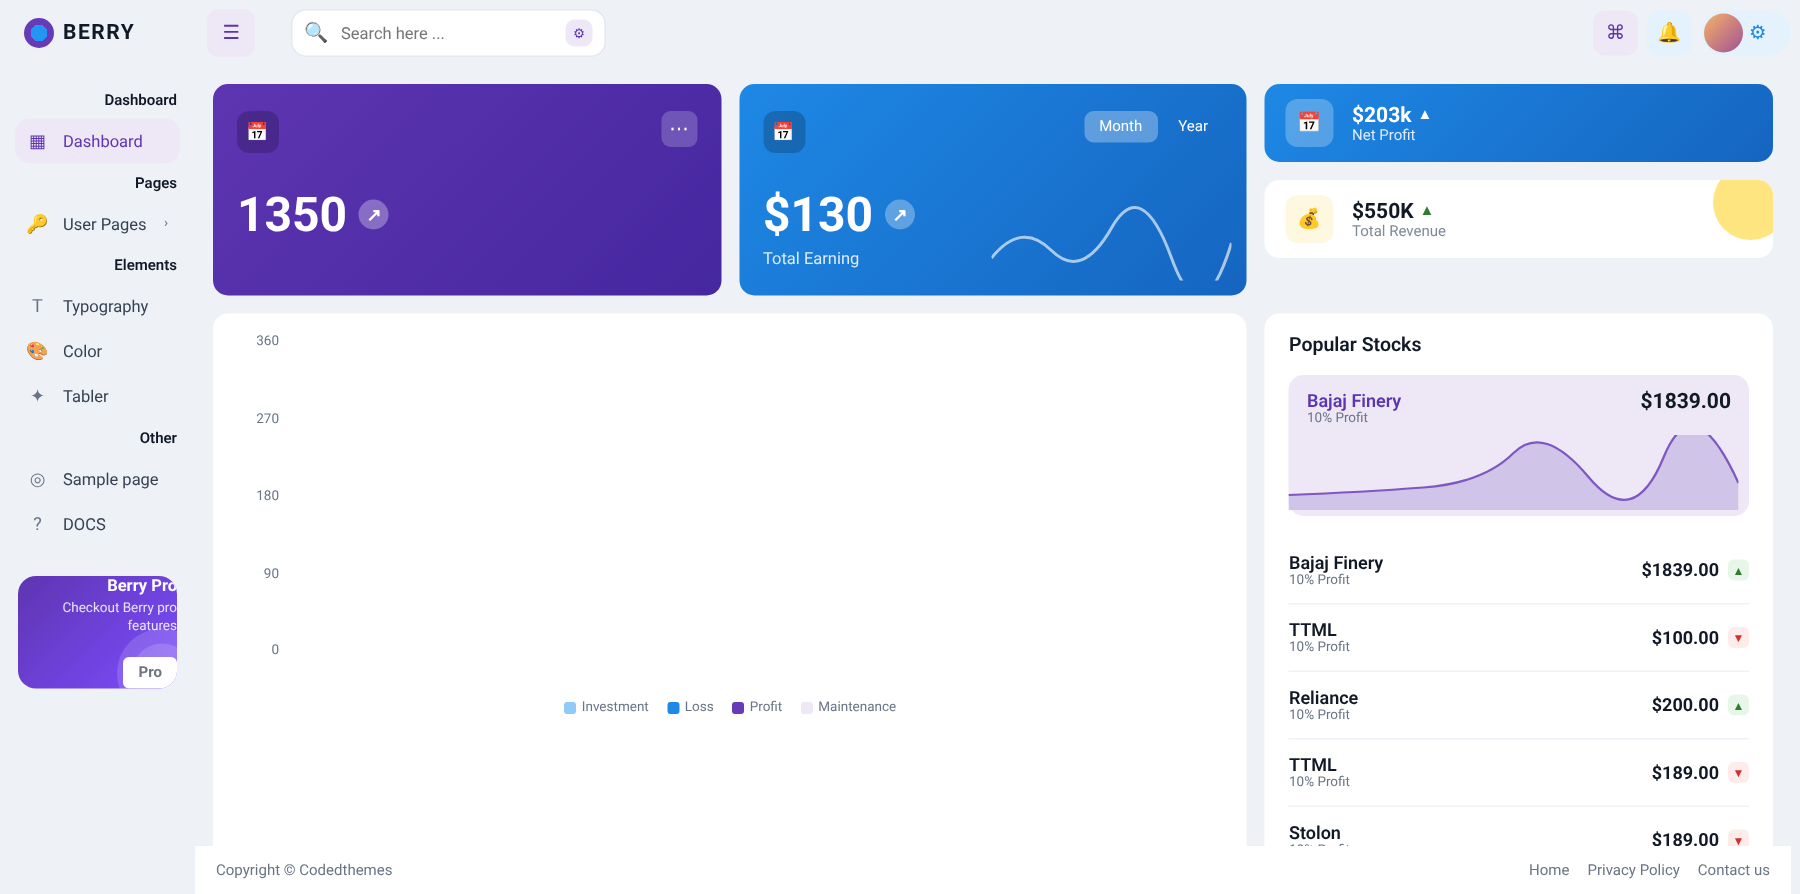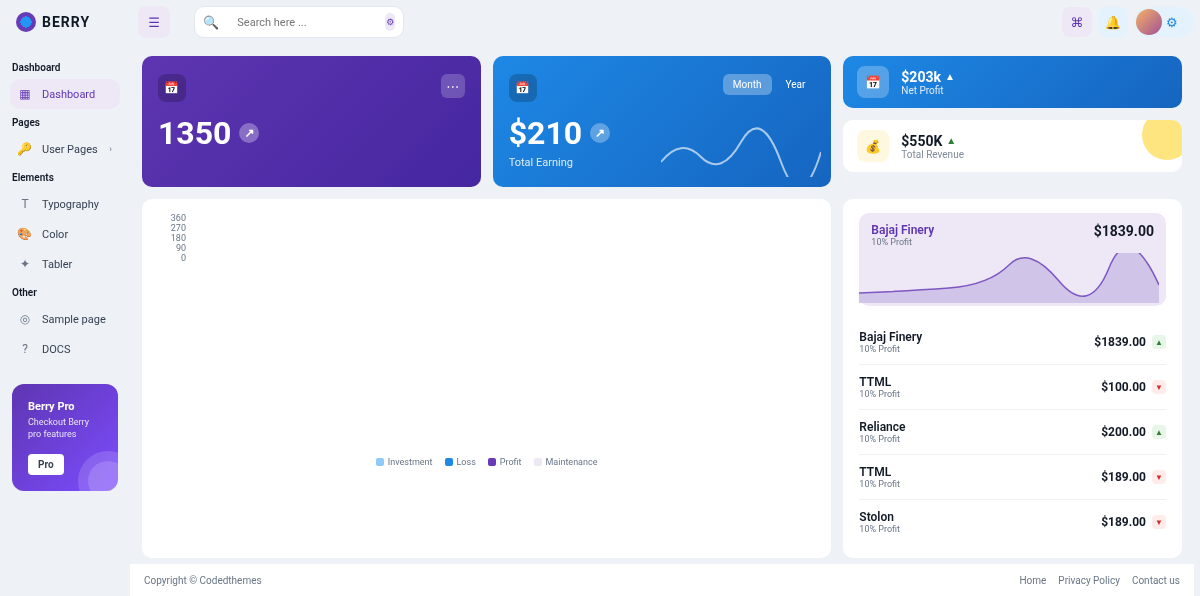--- a/index.html
+++ b/index.html
@@ -5,56 +5,56 @@
     * { margin: 0; padding: 0; box-sizing: border-box; font-family: -apple-system, BlinkMacSystemFont, "Segoe UI", Roboto, sans-serif; }
     body { background: #eef2f6; color: #121926; font-size: 13px; width: 1200px; height: 596px; overflow: hidden; position: relative; }
     
     
     .header { position: absolute; top: 6px; left: 6px; right: 6px; height: 32px; display: flex; align-items: center; }
     .logo { display: flex; align-items: center; gap: 6px; margin-left: 10px; }
     .logo-icon { width: 20px; height: 20px; background: radial-gradient(circle, #2196f3 40%, #673ab7 40%); border-radius: 50%; position: relative; }
     .logo-text { font-weight: 700; font-size: 14px; letter-spacing: 1px; }
     .menu-toggle { width: 32px; height: 32px; background: #ede7f6; border-radius: 8px; display: flex; align-items: center; justify-content: center; margin-left: 48px; cursor: pointer; color: #5e35b1; }
     .search { flex: 1; max-width: 210px; margin-left: 24px; background: #fff; border: 1px solid #e3e8ef; border-radius: 10px; height: 32px; display: flex; align-items: center; padding: 0 8px; gap: 8px; }
-    .search input { border: none; outline: none; flex: 1; font-size: 11px; margin-left: 10px; }
+    .search input { border: none; outline: none; flex: 1; font-size: 11px; }
     .search-kbd { width: 18px; height: 18px; background: #ede7f6; border-radius: 6px; display: flex; align-items: center; justify-content: center; color: #5e35b1; font-size: 9px; }
     .header-right { margin-left: auto; display: flex; align-items: center; gap: 6px; }
     .icon-btn { width: 30px; height: 30px; border-radius: 8px; background: #ede7f6; display: flex; align-items: center; justify-content: center; color: #5e35b1; cursor: pointer; font-size: 13px; }
     .icon-btn.blue { background: #e3f2fd; color: #1e88e5; }
     .avatar-wrap { width: 60px; height: 30px; border-radius: 18px; background: #e3f2fd; display: flex; align-items: center; padding: 2px 6px 2px 2px; gap: 4px; cursor: pointer; }
     .avatar { width: 26px; height: 26px; border-radius: 50%; background: linear-gradient(135deg,#f7b267,#a05195); }
     .gear { color: #1e88e5; font-size: 13px; }
 
     
-    .sidebar { position: absolute; top: 44px; left: 6px; width: 118px; bottom: 0; padding: 10px 4px; overflow-y: auto; }
+    .sidebar { position: absolute; top: 44px; left: 6px; width: 118px; bottom: 0; padding: 10px 4px; overflow-y: auto; text-align: right; }
     .nav-section { font-size: 10px; font-weight: 600; color: #121926; margin: 8px 2px 6px; }
     .nav-item { display: flex; align-items: center; gap: 10px; padding: 8px 8px; border-radius: 10px; font-size: 11px; color: #364152; cursor: pointer; }
     .nav-item.active { background: #ede7f6; color: #5e35b1; }
     .nav-item .ico { width: 14px; height: 14px; display:inline-flex; align-items:center; justify-content:center; font-size:12px; color:#697586;}
     .nav-item.active .ico { color:#5e35b1;}
     .nav-item .chev { margin-left: auto; font-size: 9px; color:#697586; }
 
-    .pro-card { margin: 20px 2px 18px; background: linear-gradient(135deg,#5e35b1,#7c4dff); border-radius: 12px; padding: 16px; color: #fff; position: relative; overflow: hidden; }
+    .pro-card { margin: 20px 2px 18px; background: linear-gradient(135deg,#5e35b1,#7c4dff); border-radius: 12px; padding: 0; color: #fff; position: relative; overflow: hidden; }
     .pro-card::after { content:''; position:absolute; right:-20px; bottom:-20px; width:60px; height:60px; background:rgba(255,255,255,.15); border-radius:50%; }
     .pro-card::before { content:''; position:absolute; right:-10px; bottom:-10px; width:40px; height:40px; background:rgba(255,255,255,.15); border-radius:50%; }
     .pro-card h4 { font-size: 11px; font-weight:700; margin-bottom:4px;}
     .pro-card p { font-size: 9px; opacity:.85; margin-bottom:14px; line-height:1.3;}
     .pro-btn { background:#fff; color:#364152; font-size:10px; font-weight:700; padding:5px 10px; border-radius:4px; display:inline-block; cursor:pointer;}
 
     
     .main { position: absolute; top: 44px; left: 130px; right: 6px; bottom: 32px; background:#fff; border-top-left-radius:12px; border-top-right-radius:12px; padding: 0; overflow-y:auto;}
     .main-inner { display: grid; grid-template-columns: 1fr 1fr 1fr; gap: 12px; padding: 12px; background:#eef2f6; border-radius:12px 12px 0 0;}
     
     
     .card { border-radius: 10px; padding: 18px 16px; position:relative; overflow:hidden;}
     .card.purple { background: linear-gradient(135deg,#5e35b1,#4527a0); color:#fff;}
     .card.blue { background: linear-gradient(135deg,#1e88e5,#1565c0); color:#fff;}
     .card .badge { width: 28px; height:28px; background:rgba(0,0,0,.2); border-radius:8px; display:flex; align-items:center; justify-content:center; font-size:12px;}
     .card .dots { position:absolute; top:18px; right:16px; width:24px; height:24px; background:rgba(255,255,255,.2); border-radius:6px; display:flex; align-items:center; justify-content:center; cursor:pointer;}
-    .card .value { font-size:32px; font-weight:700; margin-top:12px; display:flex; align-items:center; gap:8px;}
+    .card .value { font-size:32px; font-weight:700; margin-top:22px; display:flex; align-items:center; gap:8px;}
     .card .value .circ { width:20px; height:20px; border-radius:50%; background:rgba(255,255,255,.3); display:flex; align-items:center; justify-content:center; font-size:12px;}
     .card .sub { font-size:11px; opacity:.85; margin-top:4px;}
     .card.blue .toggle { position:absolute; top:18px; right:16px; display:flex; gap:4px;}
     .toggle span { font-size:10px; padding:5px 10px; border-radius:6px; cursor:pointer; color:#fff;}
     .toggle span.active { background:rgba(255,255,255,.3);}
     .spark { position:absolute; right:10px; bottom:10px; width:160px; height:50px; opacity:.9;}
 
     .right-col { display:flex; flex-direction:column; gap:12px;}
     .mini-card { border-radius:10px; padding:10px 14px; display:flex; align-items:center; gap:12px; color:#fff;}
     .mini-card.blue{background:linear-gradient(135deg,#1e88e5,#1565c0);} 
@@ -66,21 +66,21 @@
     .mini-card .ms{font-size:10px;opacity:.85;}
     .mini-card.white .yellow-shape{position:absolute;right:-10px;top:-10px;width:50px;height:50px;background:#ffe57f;border-radius:50%;}
 
     
     .growth-panel{grid-column:1/3; background:#fff; border-radius:10px; padding:14px 16px;}
     .growth-head{display:flex;justify-content:space-between;align-items:flex-start;margin-bottom:18px;}
     .growth-head .t1{font-size:10px;color:#697586;}
     .growth-head .t2{font-size:19px;font-weight:700;margin-top:2px;}
     .period-sel{border:1px solid #e3e8ef;border-radius:8px;padding:7px 10px;font-size:11px;color:#364152;display:flex;align-items:center;gap:12px;cursor:pointer;}
     .chart{position:relative;height:240px;}
-    .y-axis{position:absolute;left:0;top:0;bottom:24px;width:28px;display:flex;flex-direction:column;text-align:right;font-size:9px;color:#697586;}
+    .y-axis{position:absolute;left:0;top:0;bottom:24px;width:28px;display:flex;flex-direction:column;justify-content:space-between;text-align:right;font-size:9px;color:#697586;}
     .bars{position:absolute;left:34px;right:0;top:0;bottom:24px;display:flex;align-items:flex-end;justify-content:space-between;}
     .bar-g{width:18px;display:flex;flex-direction:column-reverse;border-radius:3px 3px 0 0;overflow:hidden;}
     .bar-g div{width:100%;}
     .x-axis{position:absolute;left:34px;right:0;bottom:0;height:20px;display:flex;justify-content:space-between;font-size:9px;color:#697586;}
     .x-axis span{width:18px;text-align:center;}
     .legend{display:flex;justify-content:center;gap:12px;font-size:9px;color:#697586;margin-top:4px;}
     .legend span{display:flex;align-items:center;gap:4px;}
     .legend i{width:8px;height:8px;border-radius:2px;display:inline-block;}
 
     
@@ -195,21 +195,21 @@
         </div>
     </div>
 
     <div class="card blue">
       <div class="badge">📅</div>
       <div class="toggle">
         <span class="active">Month</span>
         <span>Year</span>
       </div>
       <div class="value">
-          <span>$210</span>
+          <span>$130</span>
           <span class="circ">↗</span>
         </div>
       <div class="sub">Total Earning</div>
       <svg class="spark" viewBox="0 0 160 50">
           <path d="M0,35 Q20,10 40,30 T80,15 T120,35 T160,25" fill="none" stroke="#fff" stroke-width="2" opacity=".7"></path>
         </svg>
     </div>
 
     <div class="right-col">
       <div class="mini-card blue">
@@ -321,20 +321,21 @@
       </div>
       <div class="legend" id="legend">
           <span><i style="background: rgb(144, 202, 249);"></i>Investment</span>
           <span><i style="background: rgb(30, 136, 229);"></i>Loss</span>
           <span><i style="background: rgb(103, 58, 183);"></i>Profit</span>
           <span><i style="background: rgb(237, 231, 246);"></i>Maintenance</span>
         </div>
     </div>
 
     <div class="stocks-panel">
+      <h3>Popular Stocks</h3>
       <div class="stock-feat">
         <div class="sft">
           <div>
             <div class="sn">Bajaj Finery</div>
             <div class="sp">10% Profit</div>
           </div>
           <div class="sv">$1839.00</div>
         </div>
         <svg class="stock-chart" viewBox="0 0 300 50" preserveAspectRatio="none">
           <path d="M0,40 Q50,38 90,35 T150,12 T200,28 T250,15 T300,32 L300,50 L0,50 Z" fill="#d1c4e9"></path>

